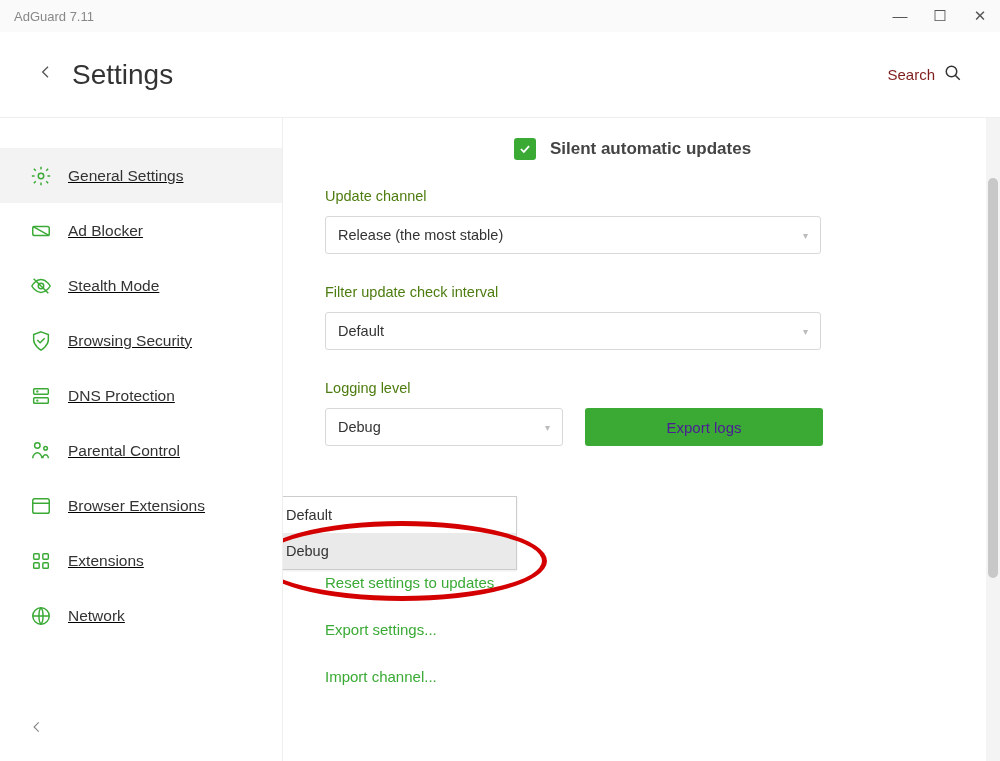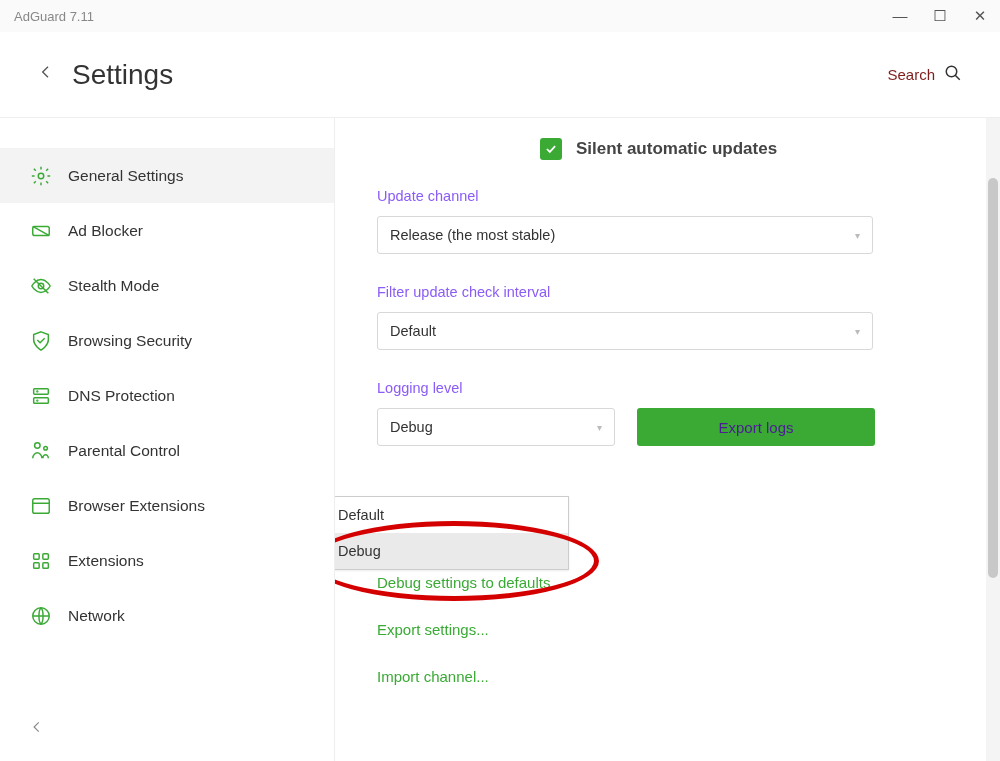--- a/index.html
+++ b/index.html
@@ -7,32 +7,32 @@
     .titlebar { height: 32px; display: flex; align-items: center; padding-left: 14px; color: #888; font-size: 13px; background: #fafafa; }
     .titlebar-spacer { flex: 1; }
     .titlebar-btn { width: 40px; text-align: center; color: #555; font-size: 15px; line-height: 32px; }
     .header { height: 86px; border-bottom: 1px solid #eee; display: flex; align-items: center; padding: 0 38px; }
     .back-arrow { font-size: 20px; color: #555; margin-right: 18px; }
     .header-title { font-size: 28px; color: #333; font-weight: 400; }
     .header-spacer { flex: 1; }
     .search { display: flex; align-items: center; gap: 9px; color: #7f1d1d; font-size: 15px; }
     .search svg { width: 18px; height: 18px; }
     .body { display: flex; height: calc(761px - 32px - 86px); }
-    .sidebar { width: 335px; border-right: 1px solid #eee; padding-top: 30px; position: relative; }
+    .sidebar { width: 283px; border-right: 1px solid #eee; padding-top: 30px; position: relative; text-decoration: underline; }
     .sidebar-item { height: 55px; display: flex; align-items: center; padding-left: 30px; gap: 16px; color: #333; font-size: 15.5px; cursor: pointer; }
     .sidebar-item.active { background: #f3f3f3; }
     .sidebar-item .ic { width: 22px; height: 22px; display: flex; align-items: center; justify-content: center; }
     .sidebar-item svg { width: 22px; height: 22px; stroke: #3aaa35; fill: none; stroke-width: 1.6; }
     .sidebar-collapse { position: absolute; bottom: 20px; left: 30px; color: #777; font-size: 18px; }
     .content { flex: 1; padding: 20px 60px 0 42px; position: relative; overflow-y: auto; }
     .checkbox-row { display: flex; align-items: center; gap: 14px; margin-bottom: 28px; justify-content: center; }
     .checkbox { width: 22px; height: 22px; background: #3aaa35; border-radius: 3px; display: flex; align-items: center; justify-content: center; }
     .checkbox svg { width: 14px; height: 14px; stroke: #fff; stroke-width: 3; fill: none; }
     .checkbox-label { font-size: 17px; font-weight: 600; color: #444; }
-    .field-label { font-size: 14.5px; color: #8b5cf6; margin-bottom: 12px; }
+    .field-label { font-size: 14.5px; color: #4d7c0f; margin-bottom: 12px; }
     .select { border: 1px solid #d8d8d8; border-radius: 3px; height: 38px; display: flex; align-items: center; padding: 0 12px; font-size: 14.5px; color: #333; position: relative; background: #fff; margin-bottom: 30px; width: 496px; }
     .select .caret { position: absolute; right: 12px; color: #bbb; font-size: 10px; }
     .row-log { display: flex; gap: 22px; align-items: flex-start; margin-bottom: 8px; }
     .select.small { width: 238px; margin-bottom: 0; }
     .btn-export { width: 238px; height: 38px; background: #3aaa35; color: #4c1d95; border-radius: 3px; display: flex; align-items: center; justify-content: center; font-size: 15px; }
     .dropdown-open { position: absolute; border: 1px solid #ccc; background: #fff; width: 244px; box-shadow: 0 1px 2px rgba(0,0,0,0.08); }
     .dropdown-item { padding: 10px 12px; font-size: 14.5px; color: #333; }
     .dropdown-item.highlight { background: #eaeaea; }
     .link-action { color: #3aaa35; font-size: 15px; margin: 30px 0 0 0; display: block; }
     .scrollbar-track { position: absolute; right: 0; top: 118px; bottom: 0; width: 14px; background: #f4f4f4; }
@@ -200,21 +200,21 @@
     </div>
 
     <div class="dropdown-open" style="left:-10px; top:378px; margin-left:0;">
       <div class="dropdown-item">Default</div>
       <div class="dropdown-item highlight">Debug</div>
     </div>
 
     <div class="annot-ellipse" style="left:-26px; top:403px; width:290px; height:80px;"></div>
 
     <div style="height:90px;"></div>
-    <a class="link-action">Debug settings to defaults</a>
+    <a class="link-action">Reset settings to updates</a>
     <a class="link-action">Export settings...</a>
     <a class="link-action">Import channel...</a>
   </div>
 </div>
 
 <div class="scrollbar-track">
   <div class="scrollbar-thumb" style="top:60px; height:400px;"></div>
 </div>
 
 </body></html>

